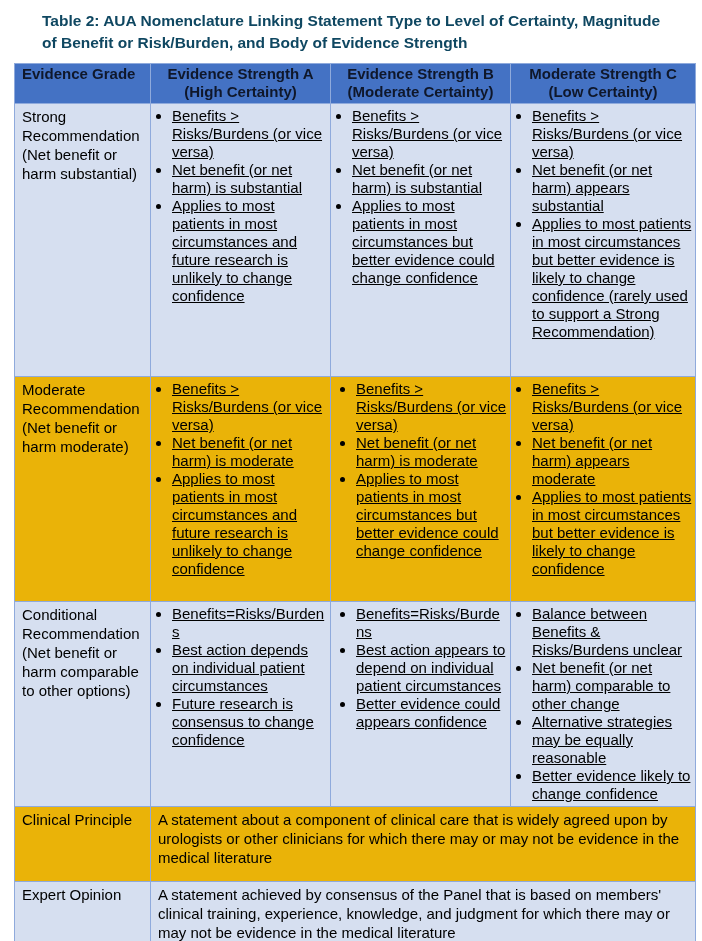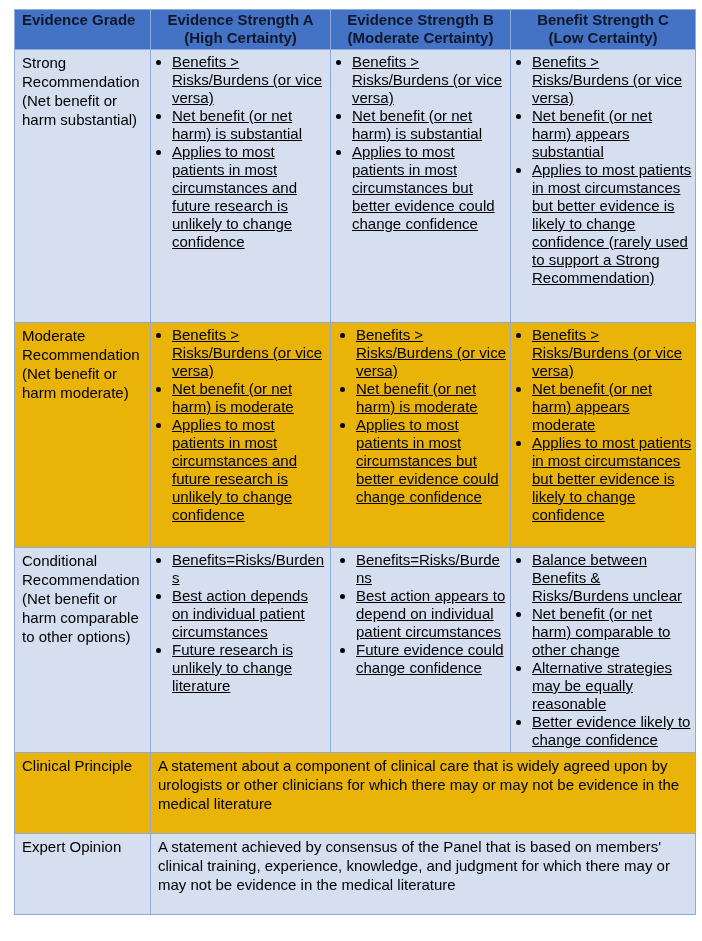--- a/index.html
+++ b/index.html
@@ -78,28 +78,29 @@
     list-style-type: disc;
     text-decoration: underline;
   }
   td.bullets li {
     overflow-wrap: break-word;
   }
   td.bullets.wide-indent ul { padding-left: 22px; }
   td.statement {
     font-size: 15px;
     line-height: 19px;
-    padding: 3px 6px 20px 7px;
+    padding: 3px 6px 14px 7px;
   }
 </style>
 </head>
 <body>
 
 <div class="page">
 
+  <div class="doc-title">Table 2: AUA Nomenclature Linking Statement Type to Level of Certainty, Magnitude of Benefit or Risk/Burden, and Body of Evidence Strength</div>
 
   <table class="aua">
     <colgroup>
       <col class="c1">
         <col class="c2">
         <col class="c3">
         <col class="c4">
     </colgroup>
 
     <tbody>
@@ -109,21 +110,21 @@
       </th>
       <th>
         <div>Evidence Strength A</div>
         <div>(High Certainty)</div>
       </th>
       <th>
         <div>Evidence Strength B</div>
         <div>(Moderate Certainty)</div>
       </th>
       <th>
-        <div>Benefit Strength C</div>
+        <div>Moderate Strength C</div>
         <div>(Low Certainty)</div>
       </th>
     </tr>
 
     <tr class="band r1">
       <td class="grade">Strong Recommendation (Net benefit or harm substantial)</td>
       <td class="bullets">
         <ul>
           <li>Benefits &gt; Risks/Burdens (or vice versa)</li>
           <li>Net benefit (or net harm) is substantial</li>
@@ -170,28 +171,28 @@
         </ul>
       </td>
     </tr>
 
     <tr class="band r3">
       <td class="grade">Conditional Recommendation (Net benefit or harm comparable to other options)</td>
       <td class="bullets">
         <ul>
           <li>Benefits=Risks/Burdens</li>
           <li>Best action depends on individual patient circumstances</li>
-          <li>Future research is unlikely to change literature</li>
+          <li>Future research is consensus to change confidence</li>
         </ul>
       </td>
       <td class="bullets wide-indent">
         <ul>
           <li>Benefits=Risks/Burdens</li>
           <li>Best action appears to depend on individual patient circumstances</li>
-          <li>Future evidence could change confidence</li>
+          <li>Better evidence could appears confidence</li>
         </ul>
       </td>
       <td class="bullets">
         <ul>
           <li>Balance between Benefits &amp; Risks/Burdens unclear</li>
           <li>Net benefit (or net harm) comparable to other change</li>
           <li>Alternative strategies may be equally reasonable</li>
           <li>Better evidence likely to change confidence</li>
         </ul>
       </td>

